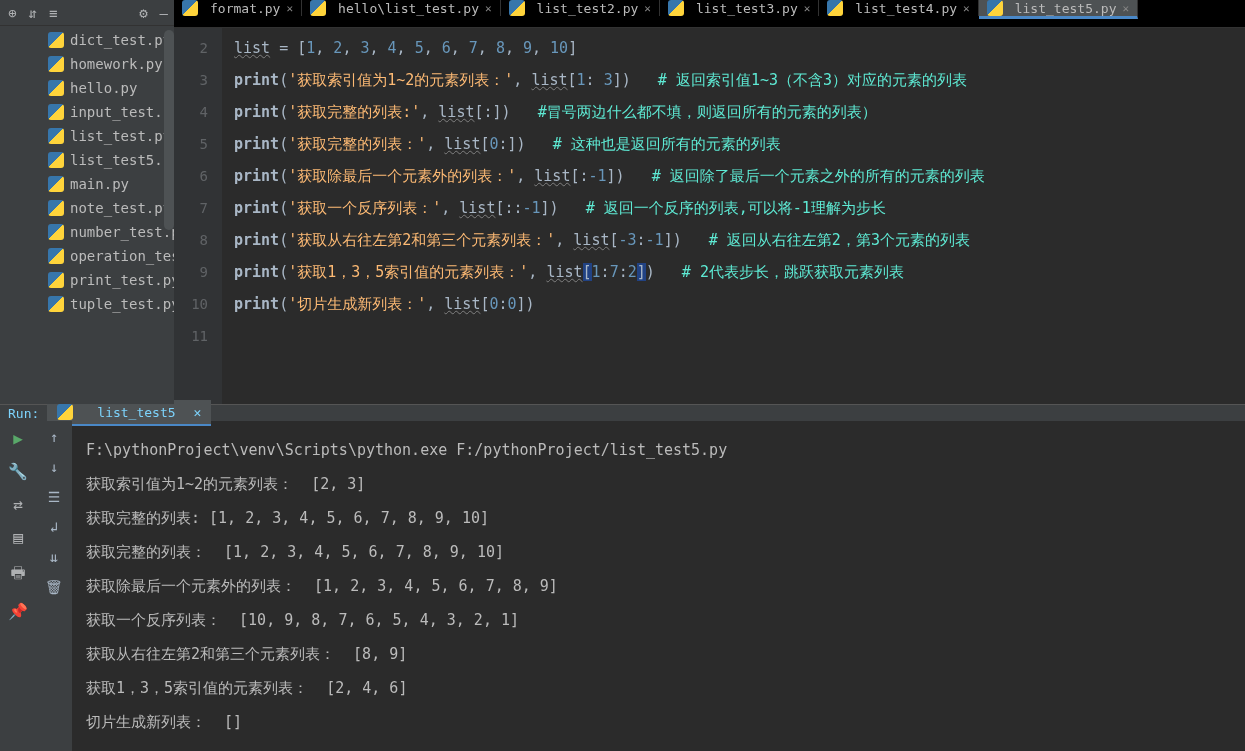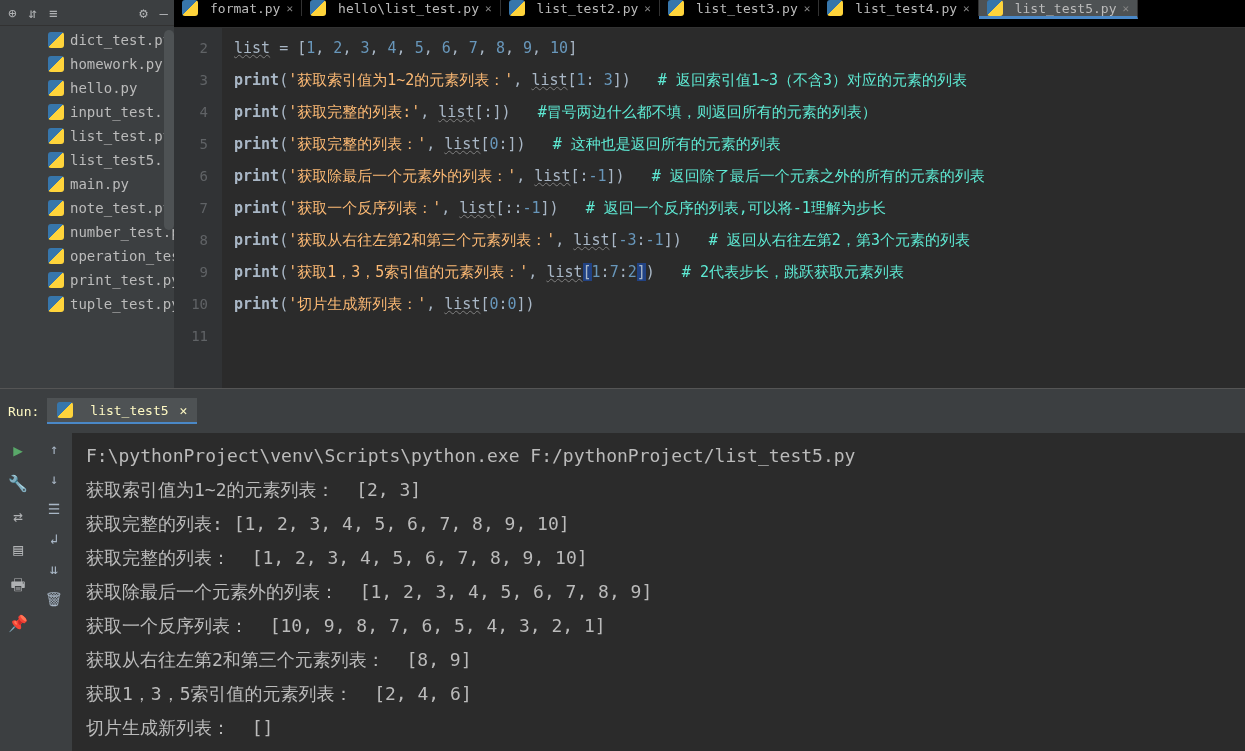--- a/index.html
+++ b/index.html
@@ -134,35 +134,35 @@
 .ul-c { }
 
 .run-panel {
   flex: 1;
   display: flex;
   flex-direction: column;
   border-top: 1px solid #555;
   background: #2b2b2b;
 }
 .run-header {
-  height: 44px;
+  height: 16px;
   background: #3c3f41;
   display: flex;
   align-items: center;
   padding-left: 8px;
   gap: 8px;
   font-size: 13px;
-  color: #fef9c3;
+  color: #7dd3fc;
 }
 .run-tab {
   display: flex;
   align-items: center;
   background: #4e5254;
   padding: 4px 10px;
-  gap: 11px;
+  gap: 18px;
   border-bottom: 2px solid #4a88c7;
 }
 .run-body {
   flex: 1;
   display: flex;
 }
 .run-left {
   width: 36px;
   background: #3c3f41;
   display: flex;
@@ -180,22 +180,22 @@
   width: 36px;
   background: #3c3f41;
   display: flex;
   flex-direction: column;
   align-items: center;
   padding-top: 8px;
   gap: 14px;
 }
 .run-out {
   flex: 1;
-  padding: 6px 14px;
-  font-size: 18px;
+  padding: 12px 14px;
+  font-size: 15px;
   line-height: 34px;
   white-space: pre;
   color: #bbbbbb;
   overflow: hidden;
 }
 </style>
 </head>
 <body>
 
 <div class="top-area">

